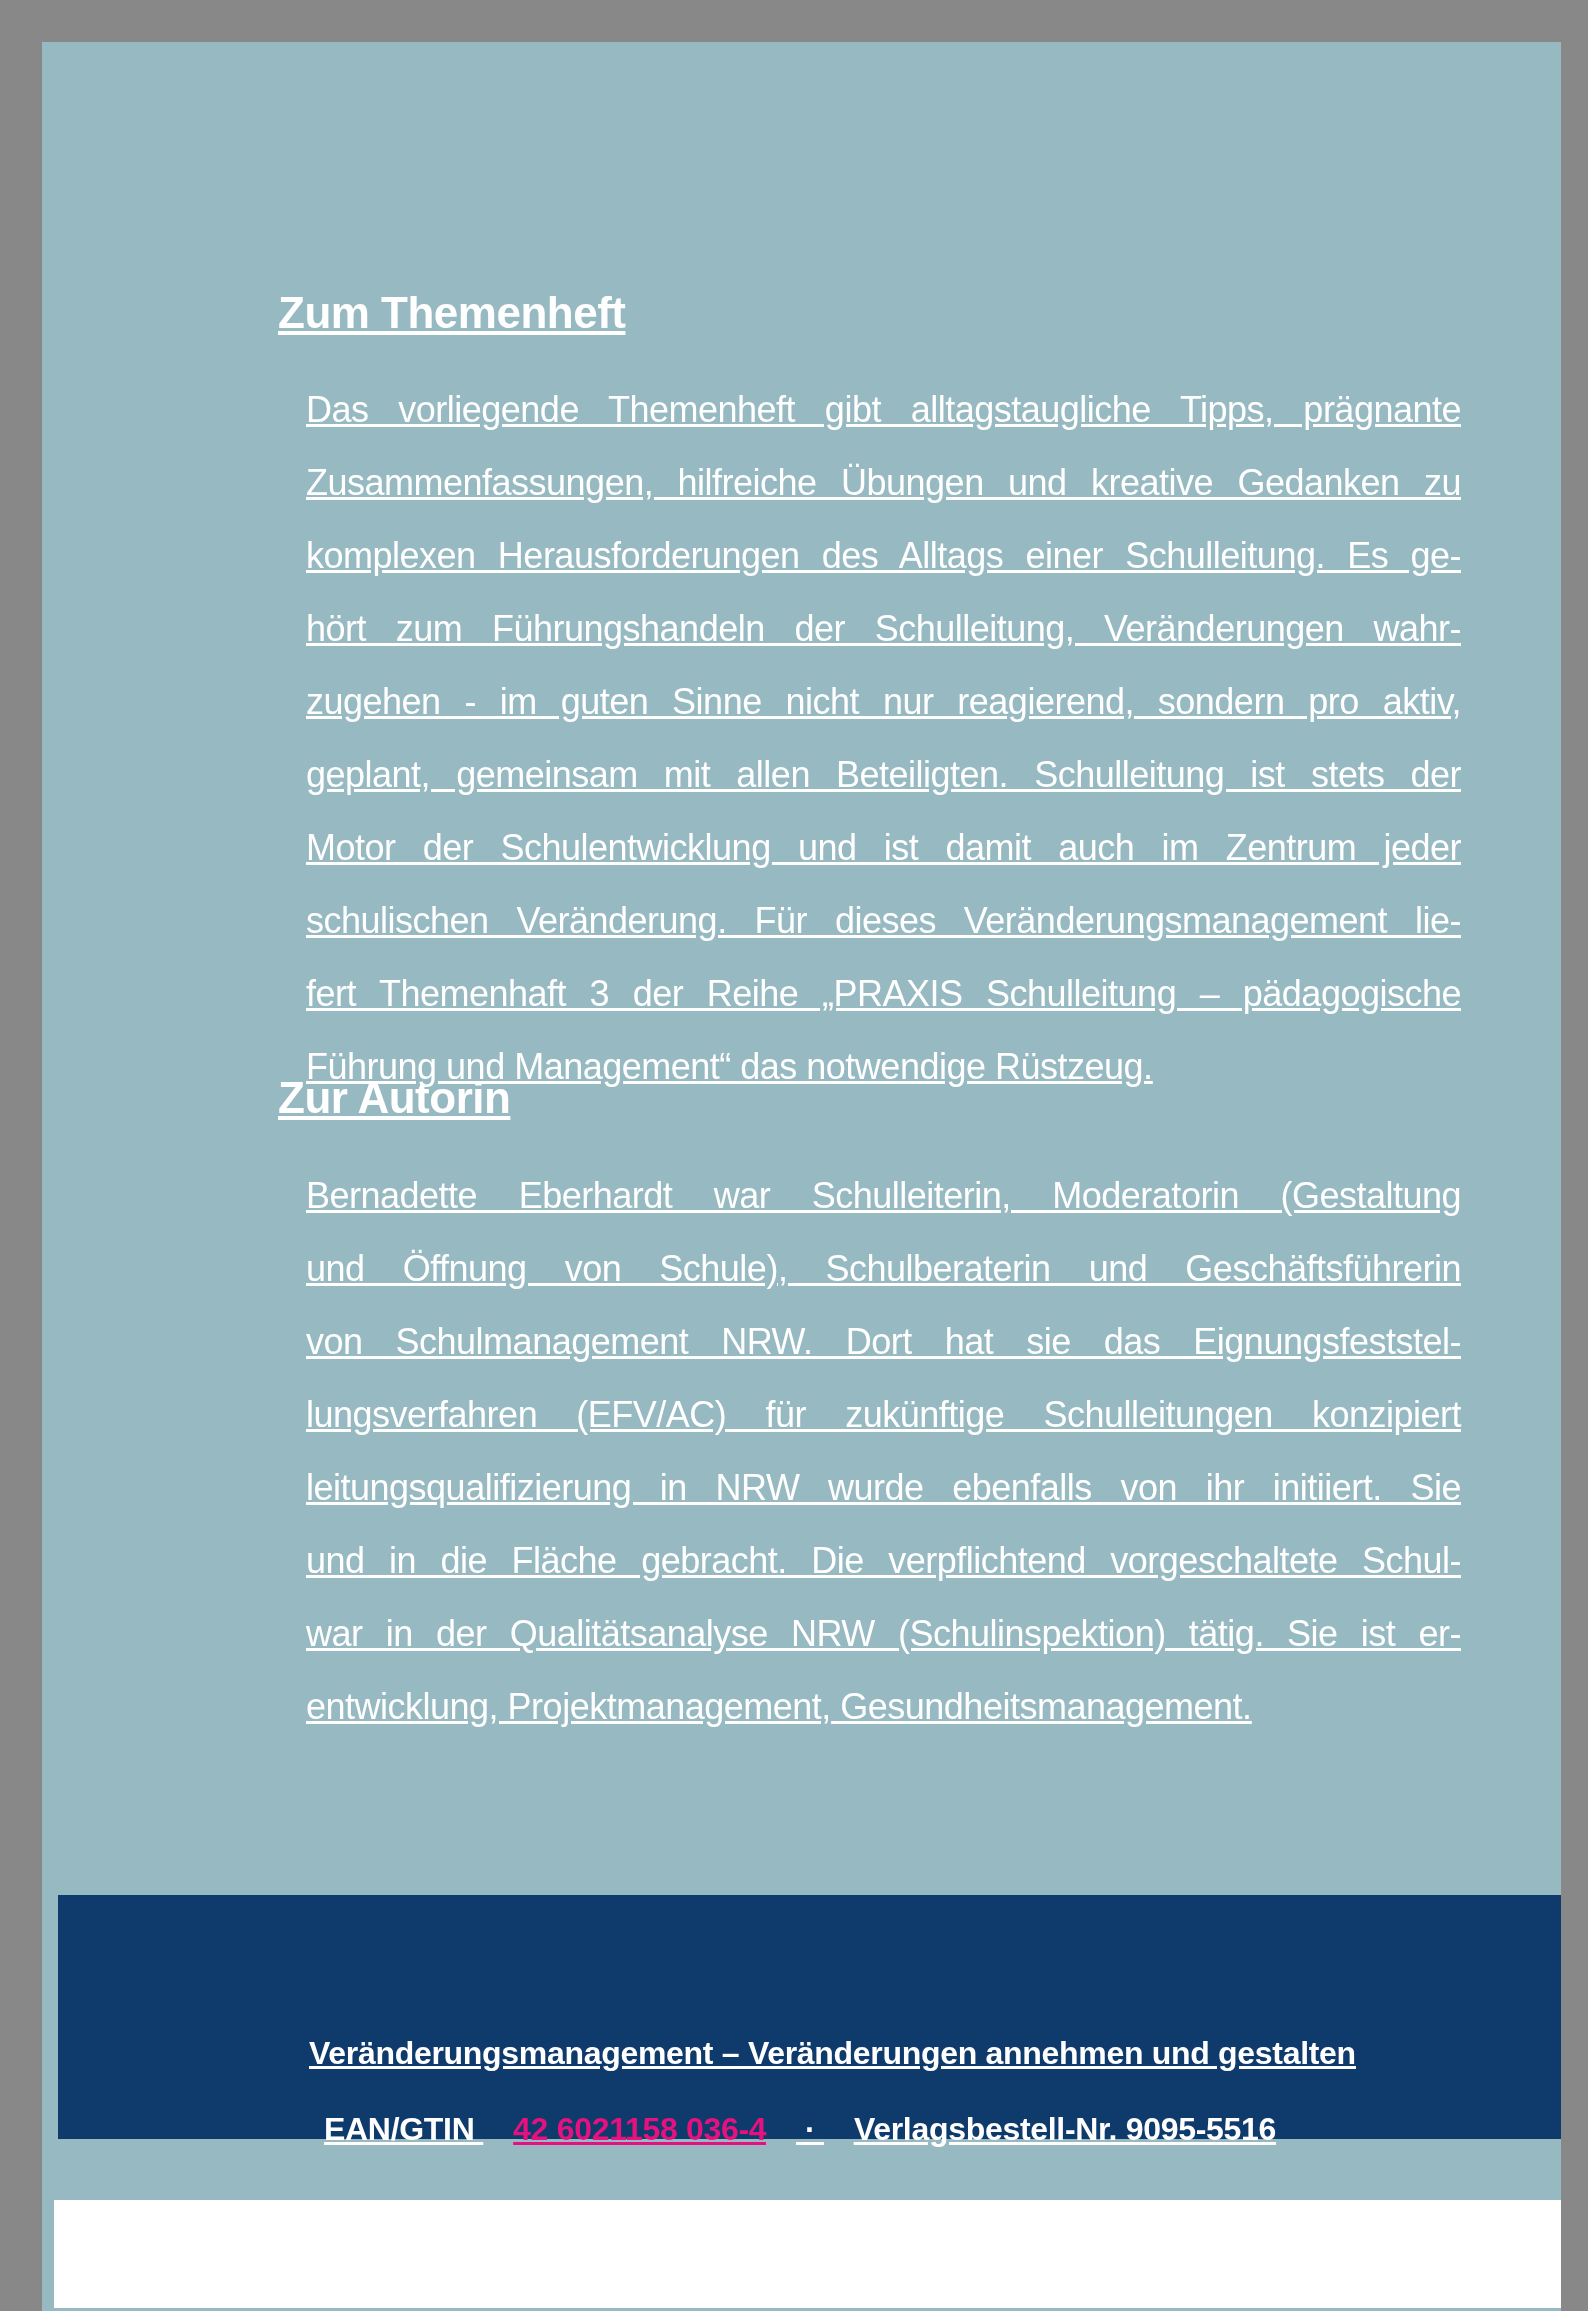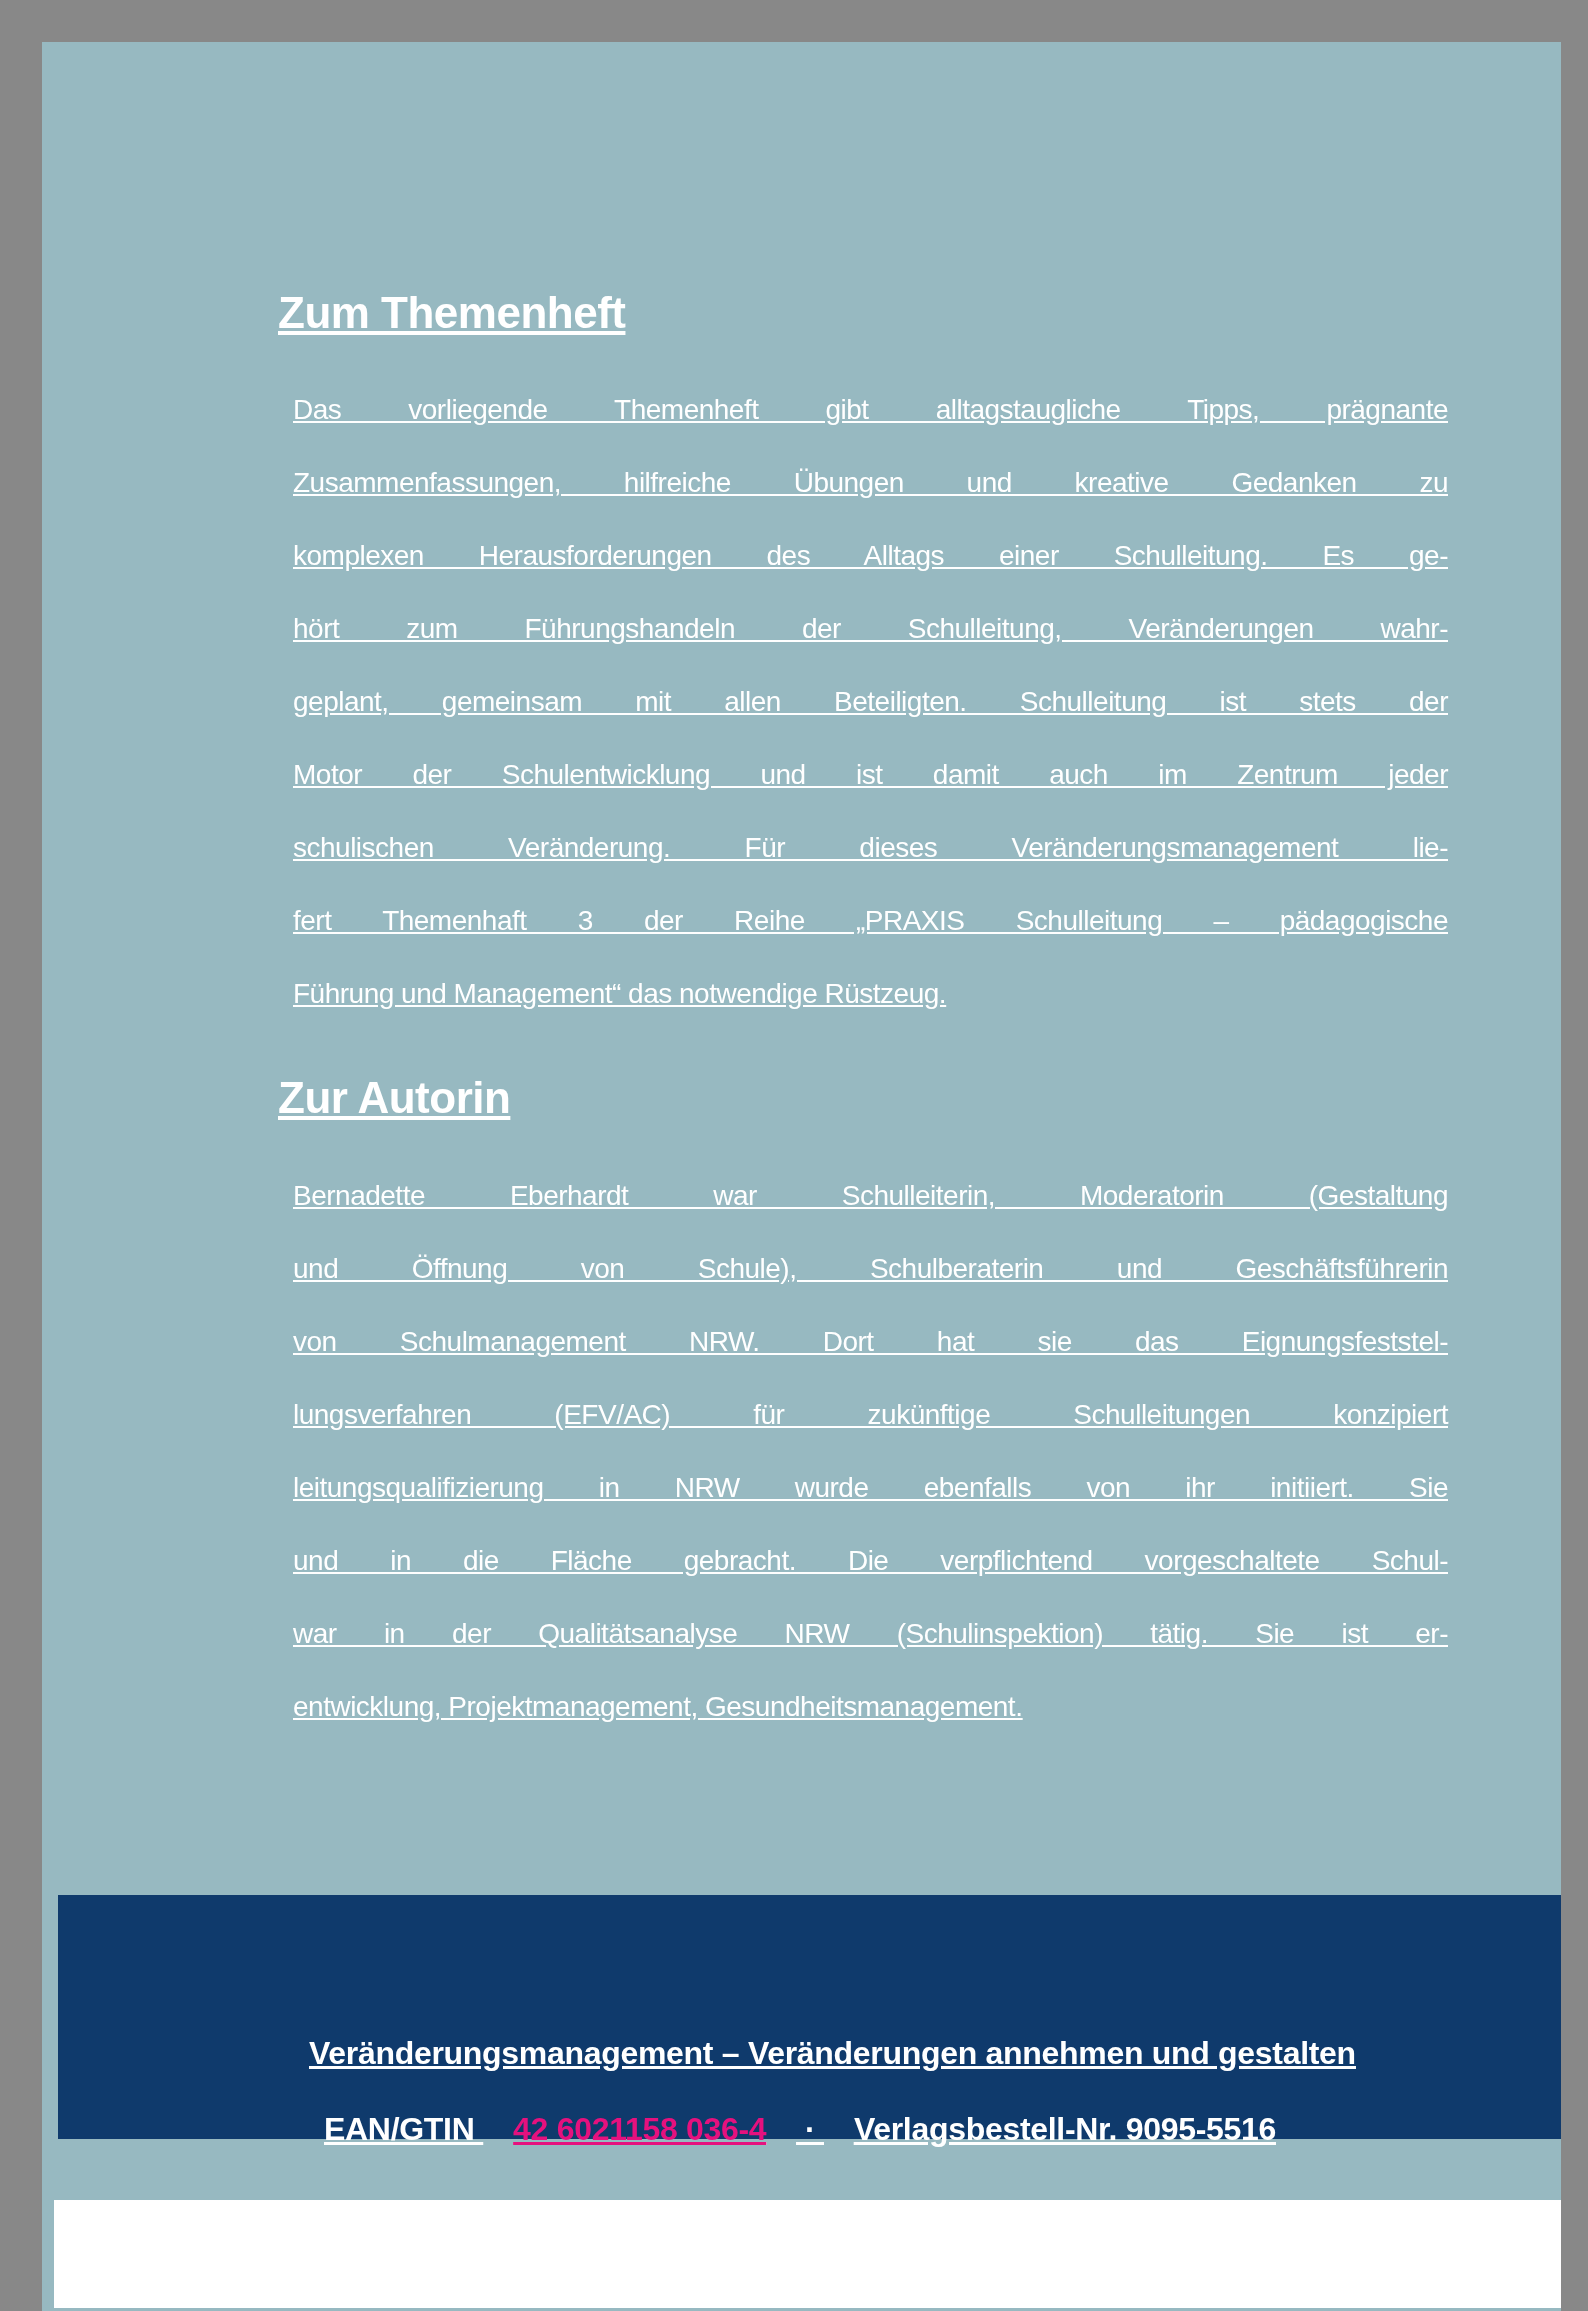--- a/index.html
+++ b/index.html
@@ -24,23 +24,23 @@
     left: 221px;
     font-size: 44px;
     font-weight: bold;
     letter-spacing: -0.5px;
     color: var(--text, #ffffff);
   }
   #heading-themenheft { top: 231px; }
   #heading-autorin    { top: 1016px; }
   .paragraph {
     position: absolute;
-    left: 221px;
+    left: 234px;
     width: 1191px;
-    font-size: 28px;
+    font-size: 36px;
     letter-spacing: -0.5px;
     color: var(--text, #ffffff);
   }
   #paragraph-themenheft { top: 310px; }
   #paragraph-autorin    { top: 1096px; }
   .line {
     line-height: 55px;
     text-align: justify;
     text-align-last: justify;
     white-space: nowrap;
@@ -90,20 +90,21 @@
 
 <div class="page">
 
   <h2 class="section-heading" id="heading-themenheft">Zum Themenheft</h2>
 
   <div class="paragraph" id="paragraph-themenheft">
       <div class="line">Das vorliegende Themenheft gibt alltagstaugliche Tipps, prägnante</div>
       <div class="line">Zusammenfassungen, hilfreiche Übungen und kreative Gedanken zu</div>
       <div class="line">komplexen Herausforderungen des Alltags einer Schulleitung. Es ge-</div>
       <div class="line">hört zum Führungshandeln der Schulleitung, Veränderungen wahr-</div>
+      <div class="line">zugehen - im guten Sinne nicht nur reagierend, sondern pro aktiv,</div>
       <div class="line">geplant, gemeinsam mit allen Beteiligten. Schulleitung ist stets der</div>
       <div class="line">Motor der Schulentwicklung und ist damit auch im Zentrum jeder</div>
       <div class="line">schulischen Veränderung. Für dieses Veränderungsmanagement lie-</div>
       <div class="line">fert Themenhaft 3 der Reihe „PRAXIS Schulleitung – pädagogische</div>
       <div class="line line-last">Führung und Management“ das notwendige Rüstzeug.</div>
     </div>
 
   <h2 class="section-heading" id="heading-autorin">Zur Autorin</h2>
 
   <div class="paragraph" id="paragraph-autorin">

